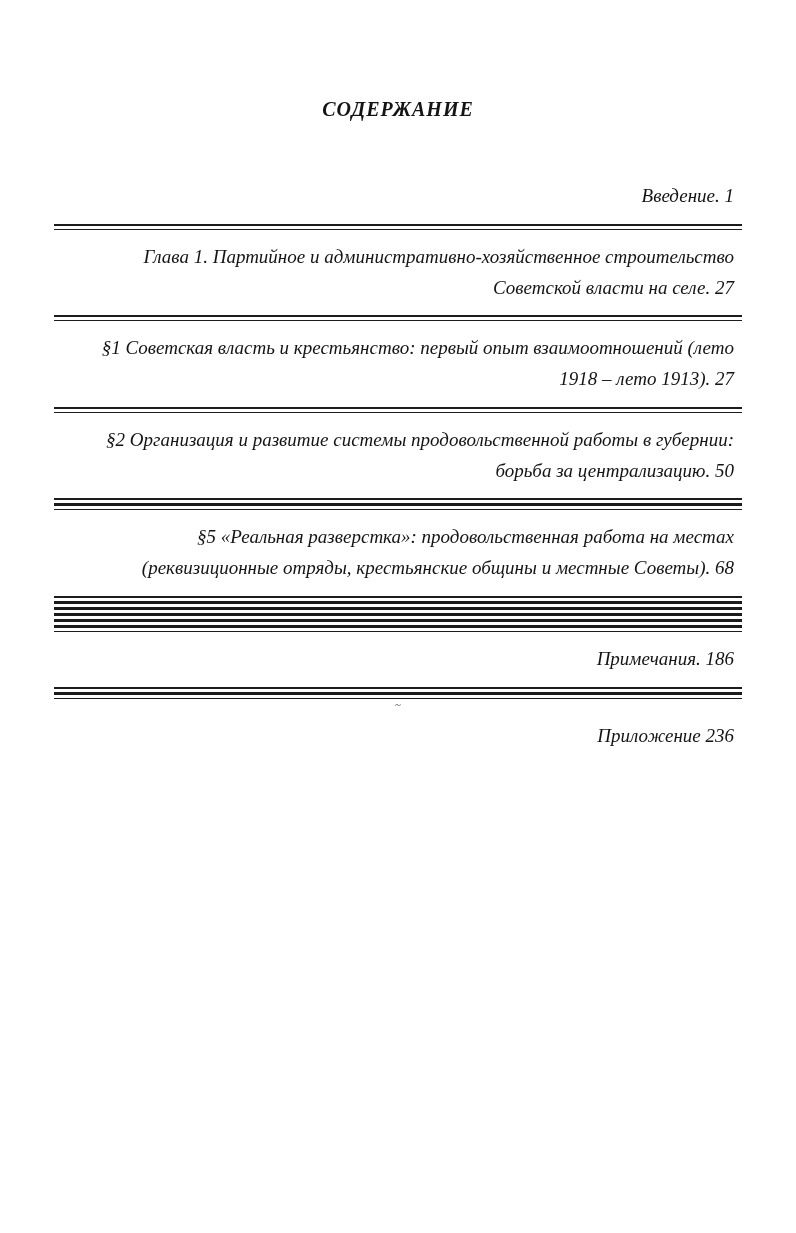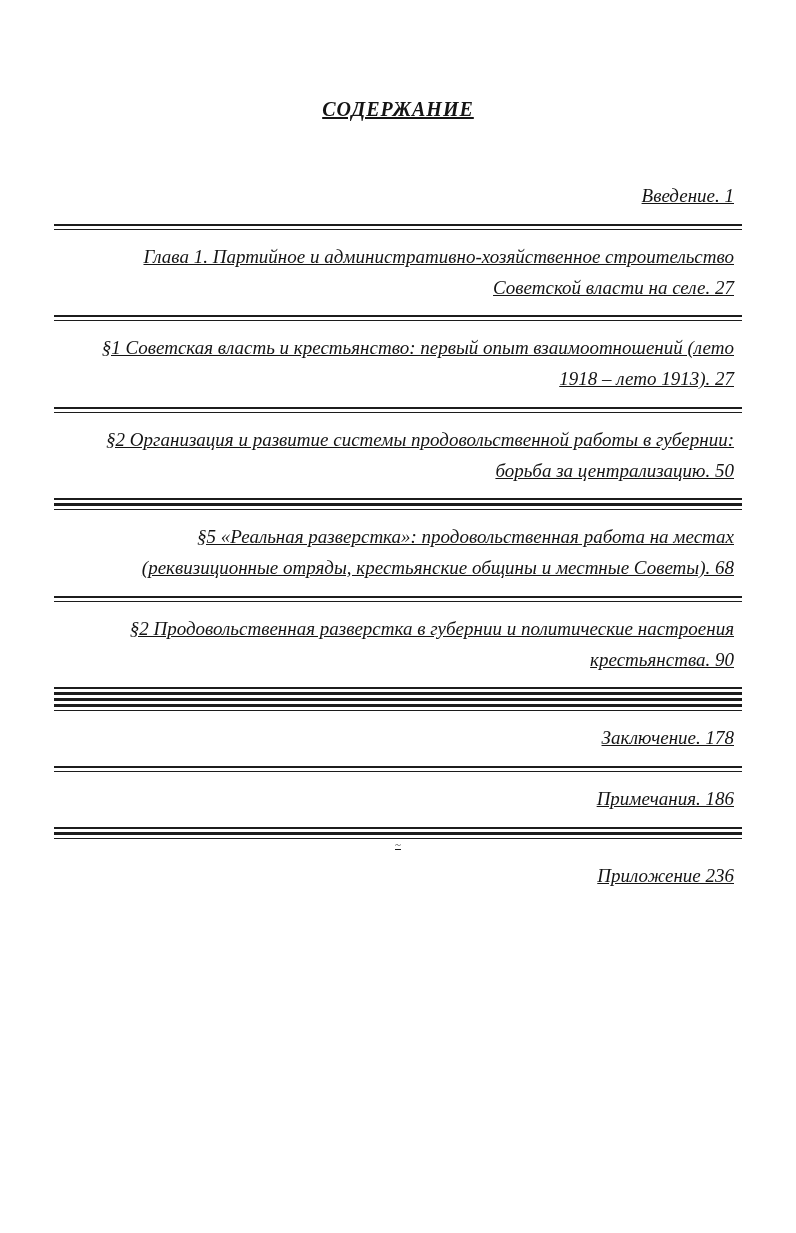--- a/index.html
+++ b/index.html
@@ -12,21 +12,20 @@
     height: 1233px;
     font-family: "Liberation Serif", "DejaVu Serif", serif;
     color: #141414;
     overflow: hidden;
   }
   .page {
     box-sizing: border-box;
     width: 796px;
     height: 1233px;
     padding: 98px 54px 0 54px;
-    text-decoration: underline;
   }
   .page-title {
     text-align: center;
     font-style: italic;
     font-weight: bold;
     font-size: 20px;
     letter-spacing: 1px;
     margin: 0 0 48px 0;
   }
   .toc-entry {
@@ -67,30 +66,28 @@
   <div class="double-rule"></div>
 
   <div class="toc-entry">§2 Организация и развитие системы продовольственной работы в губернии: борьба за централизацию. 50</div>
   <div class="double-rule"></div>
 
   <div class="double-rule"></div>
 
   <div class="toc-entry">§5 «Реальная разверстка»: продовольственная работа на местах (реквизиционные отряды, крестьянские общины и местные Советы). 68</div>
   <div class="double-rule"></div>
 
-  <div class="toc-entry">§2 Продовольственная разверстка в губернии и политические настроения крестьянства. 90</div>
   <div class="double-rule"></div>
 
   <div class="double-rule"></div>
 
   <div class="double-rule"></div>
 
   <div class="double-rule"></div>
 
-  <div class="toc-entry">Заключение. 178</div>
   <div class="double-rule"></div>
 
   <div class="toc-entry">Примечания. 186</div>
   <div class="double-rule"></div>
 
   <div class="double-rule"></div>
 
   <div class="scan-artifact">~</div>
 
   <div class="toc-entry">Приложение 236</div>

